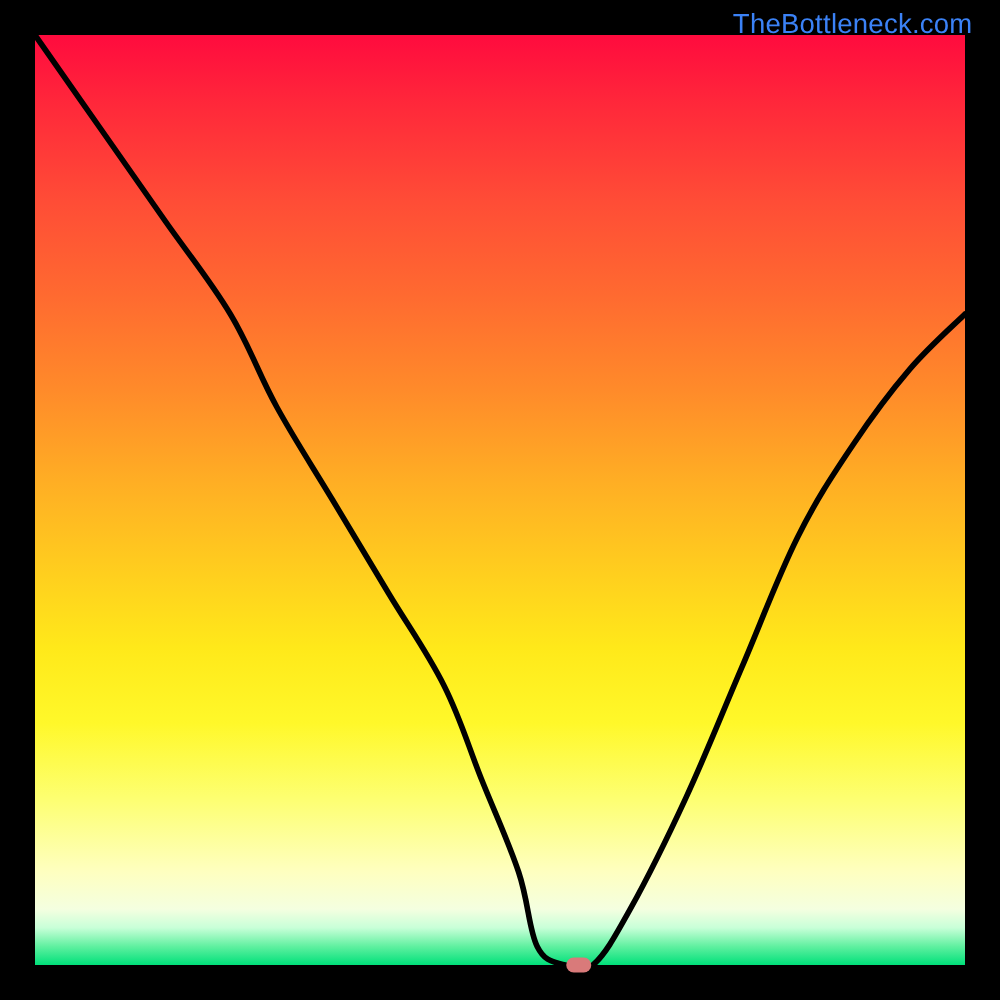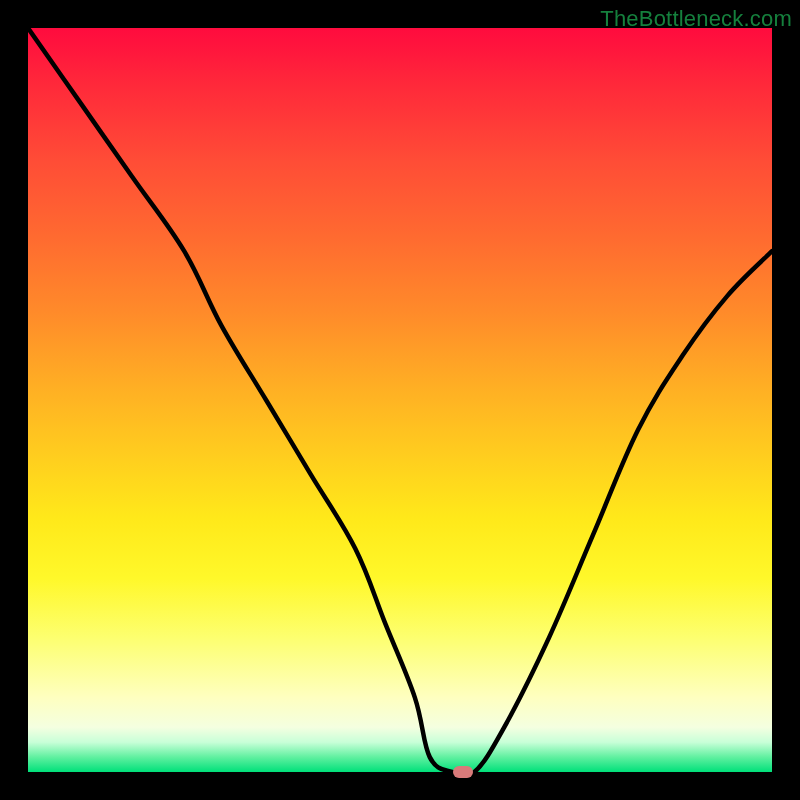--- a/index.html
+++ b/index.html
@@ -39,22 +39,22 @@
       #feffc0 90%,
       #f4ffe0 94%,
       #c8ffd8 96%,
       #60f0a0 98%,
       #00e07a 100%
     );
   }
   .watermark {
     position: absolute;
     top: 6px;
-    right: 8px;
-    color: #15803d;
+    right: 22px;
+    color: #3b82f6;
     font-size: 22px;
     letter-spacing: 0.2px;
     font-weight: 500;
     user-select: none;
   }
   .curve {
     position: absolute;
     left: 0;
     top: 0;
     width: 744px;

